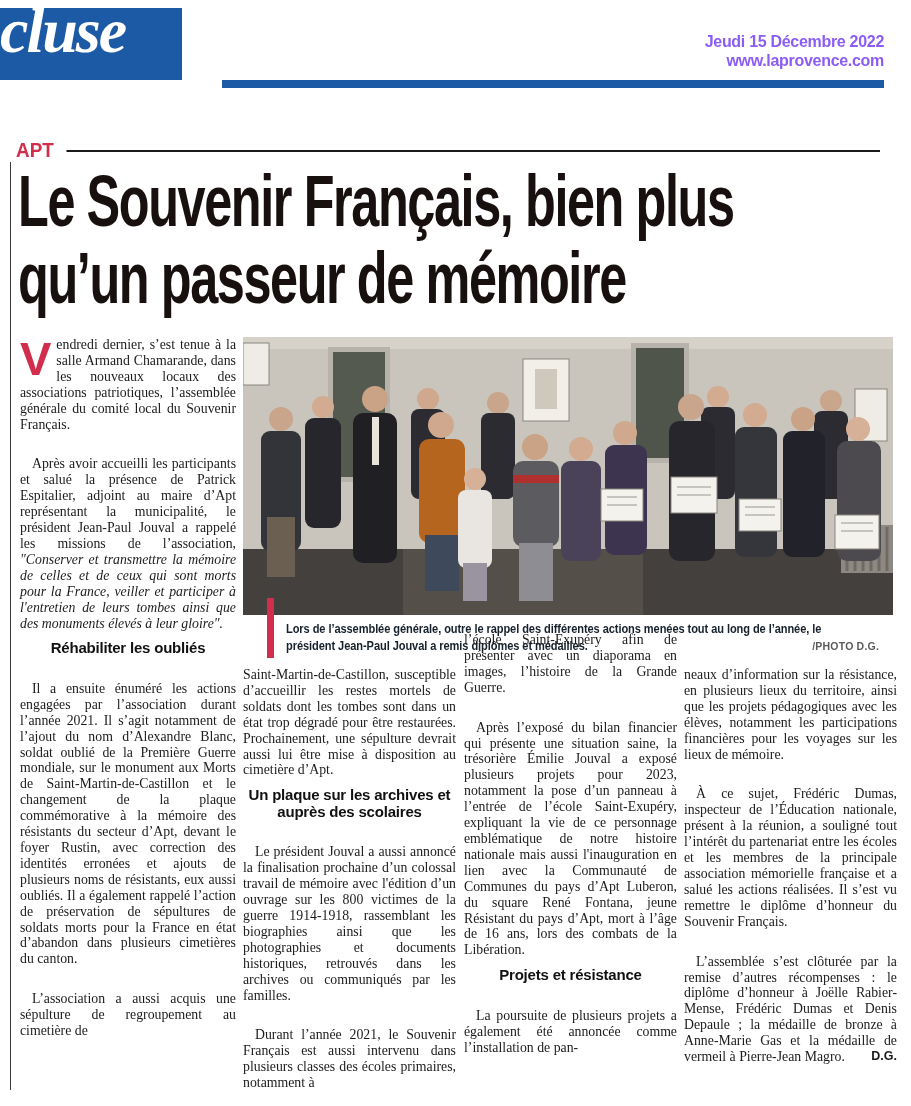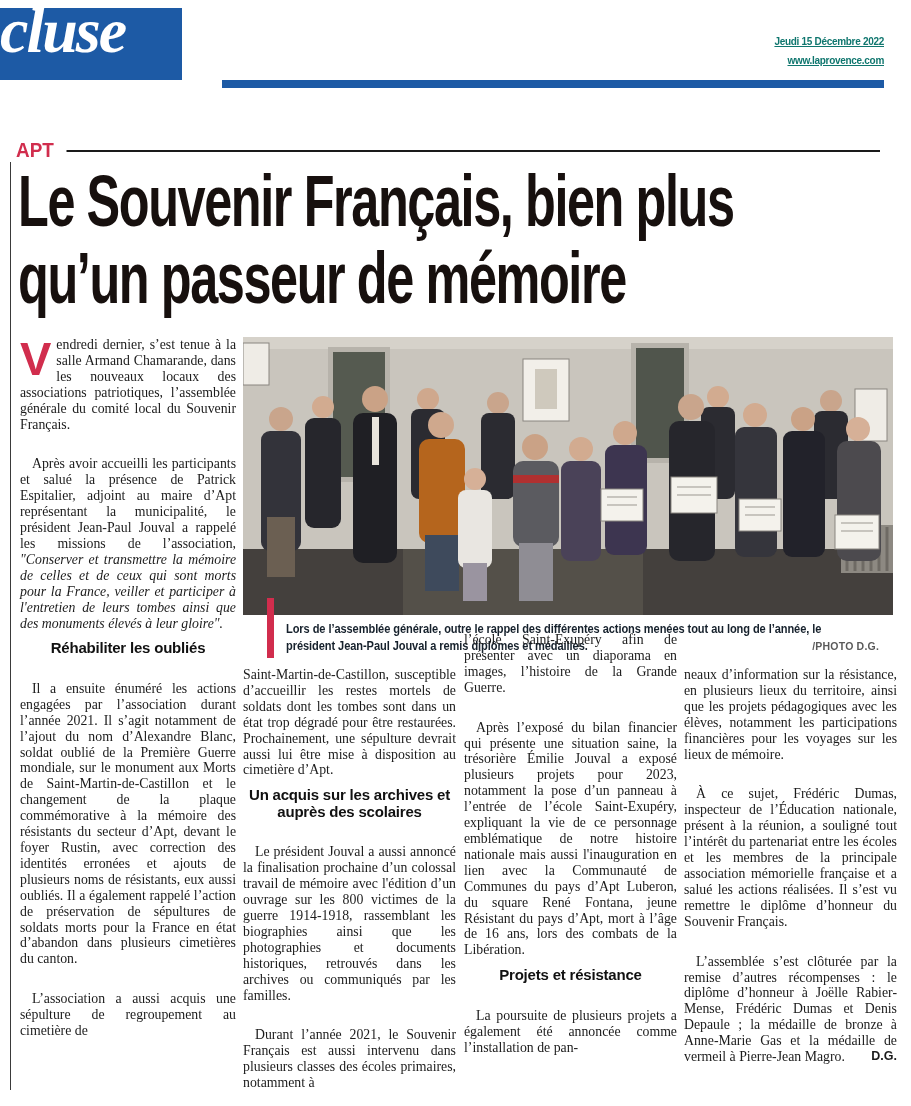--- a/index.html
+++ b/index.html
@@ -17,22 +17,22 @@
     position:absolute; left:0px; top:-14px;
     font-family:"Liberation Serif", serif; font-style:italic; font-weight:bold;
     font-size:64px; color:#ffffff; letter-spacing:-2px;
   }
   .masthead-bar {
     position:absolute; left:222px; top:80px; width:662px; height:8px;
     background:#1d5aa5;
   }
   .header-meta {
     position:absolute; top:32px; right:27px; text-align:right;
-    font-family:"Liberation Sans", sans-serif; color:#0f766e;
-    font-size:10px; line-height:19px; letter-spacing:-0.3px; font-weight:bold;text-decoration:underline;
+    font-family:"Liberation Sans", sans-serif; color:#8b5cf6;
+    font-size:16px; line-height:19px; letter-spacing:-0.3px; font-weight:bold;
   }
   
   .left-rule { position:absolute; left:10px; top:140px; width:1px; height:950px; background:#3a3a3a; }
   
   .kicker-rule { position:absolute; top:150px; left:25px; width:855px; height:2px; background:#1a1a1a; }
   .kicker-wrap { position:absolute; top:138px; left:0; width:911px; }
   .kicker-wrap span {
     display:inline-block; background:#ffffff; padding:0 14px;
     font-family:"Liberation Sans", sans-serif; font-weight:bold; font-size:21px;
     color:#d12d4d; letter-spacing:0px; transform:scaleX(0.9); transform-origin:center;
@@ -214,21 +214,21 @@
   </div>
 
   <div class="caption-wrap">
     <div class="cap-bar"></div>
     <div class="cap-text">Lors de l’assemblée générale, outre le rappel des différentes actions menées tout au long de l’année, le président Jean-Paul Jouval a remis diplômes et médailles.</div>
     <div class="cap-credit">/PHOTO D.G.</div>
   </div>
 
   <div class="col col-2">
       <p class="body-p"><span>Saint-Martin-de-Castillon, susceptible d’accueillir les restes mortels de soldats dont les tombes sont dans un état trop dégradé pour être restaurées. Prochainement, une sépulture devrait aussi lui être mise à disposition au cimetière d’Apt.</span></p>
-      <h3 class="subhead">Un acquis sur les archives et auprès des scolaires</h3>
+      <h3 class="subhead">Un plaque sur les archives et auprès des scolaires</h3>
       <p class="body-p indent"><span>Le président Jouval a aussi annoncé la finalisation prochaine d’un colossal travail de mémoire avec l'édition d’un ouvrage sur les 800 victimes de la guerre 1914-1918, rassemblant les biographies ainsi que les photographies et documents historiques, retrouvés dans les archives ou communiqués par les familles.</span></p>
       <p class="body-p indent"><span>Durant l’année 2021, le Souvenir Français est aussi intervenu dans plusieurs classes des écoles primaires, notamment à</span></p>
     </div>
   <div class="col col-3">
       <p class="body-p"><span>l’école Saint-Exupéry afin de présenter avec un diaporama en images, l’histoire de la Grande Guerre.</span></p>
       <p class="body-p indent"><span>Après l’exposé du bilan financier qui présente une situation saine, la trésorière Émilie Jouval a exposé plusieurs projets pour 2023, notamment la pose d’un panneau à l’entrée de l’école Saint-Exupéry, expliquant la vie de ce personnage emblématique de notre histoire nationale mais aussi l'inauguration en lien avec la Communauté de Communes du pays d’Apt Luberon, du square René Fontana, jeune Résistant du pays d’Apt, mort à l’âge de 16 ans, lors des combats de la Libération.</span></p>
       <h3 class="subhead">Projets et résistance</h3>
       <p class="body-p indent"><span>La poursuite de plusieurs projets a également été annoncée comme l’installation de pan-</span></p>
     </div>
   <div class="col col-4">

